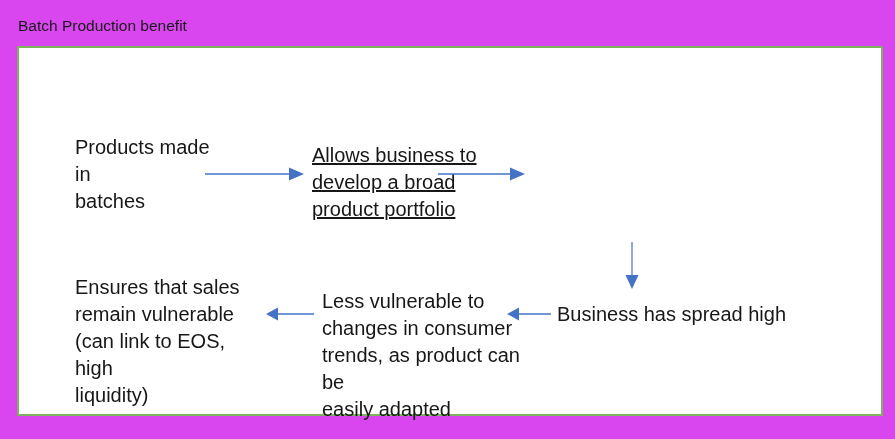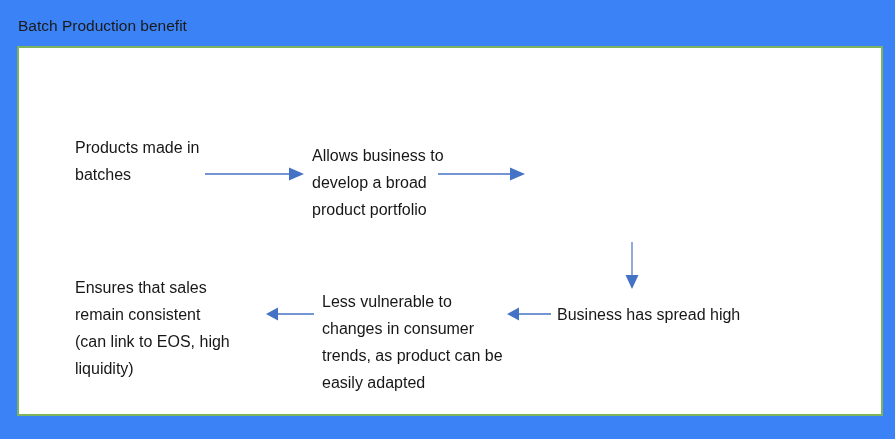--- a/index.html
+++ b/index.html
@@ -9,21 +9,21 @@
     background: #ffffff;
   }
   body {
     font-family: "Liberation Sans", sans-serif;
     color: #1a1a1a;
   }
   #canvas {
     position: relative;
     width: 895px;
     height: 439px;
-    background: #3b82f6;
+    background: #d946ef;
     overflow: hidden;
   }
   .page-title {
     position: absolute;
     left: 18px;
     top: 16px;
     font-size: 15.5px;
     line-height: 20px;
     color: #1a1a1a;
     white-space: nowrap;
@@ -33,28 +33,28 @@
     left: 17px;
     top: 46px;
     width: 866px;
     height: 370px;
     border: 2px solid #7CB35C;
     box-sizing: border-box;
     background: #ffffff;
   }
   .node {
     position: absolute;
-    font-size: 16px;
+    font-size: 20px;
     line-height: 27px;
     color: #171717;
     white-space: pre-line;
   }
   
   .node-products      { left: 56px;  top: 86px;  width: 150px; }
-  .node-portfolio     { left: 293px; top: 94px;  width: 190px; }
+  .node-portfolio     { left: 293px; top: 94px;  width: 190px; text-decoration: underline; }
   .node-segments      { left: 538px; top: 94px;  width: 330px; }
   .node-spread-risk   { left: 538px; top: 253px; width: 260px; }
   .node-less-vuln     { left: 303px; top: 240px; width: 200px; }
   .node-ensures-sales { left: 56px;  top: 226px; width: 180px; }
 
   
   .arrow {
     position: absolute;
   }
   .arrow svg {
@@ -85,21 +85,21 @@
 
 
     <div class="node node-spread-risk">Business has spread high</div>
 
     <div class="node node-less-vuln">Less vulnerable to
 changes in consumer
 trends, as product can be
 easily adapted</div>
 
     <div class="node node-ensures-sales">Ensures that sales
-remain consistent
+remain vulnerable
 (can link to EOS, high
 liquidity)</div>
 
     <div class="arrow arrow-1">
       <svg width="100" height="16" viewBox="0 0 100 16">
         <line x1="0" y1="8" x2="85" y2="8" stroke="#4472C4" stroke-width="1.6"></line>
         <polygon points="84,1.5 99,8 84,14.5" fill="#4472C4"></polygon>
       </svg>
     </div>
 

